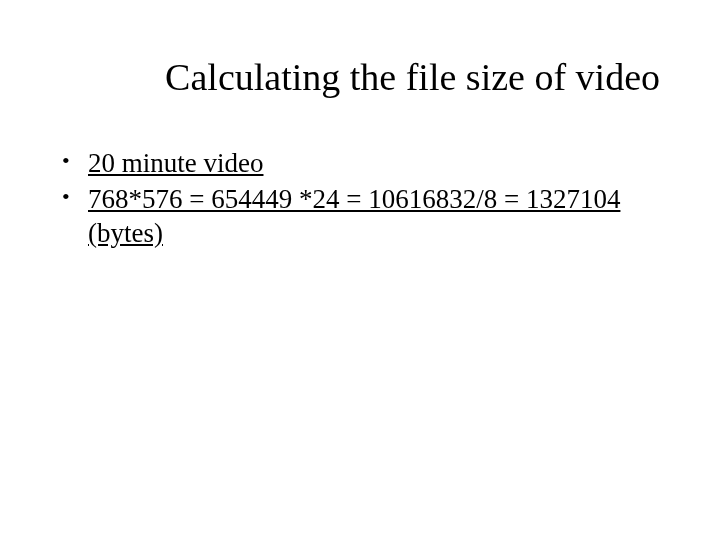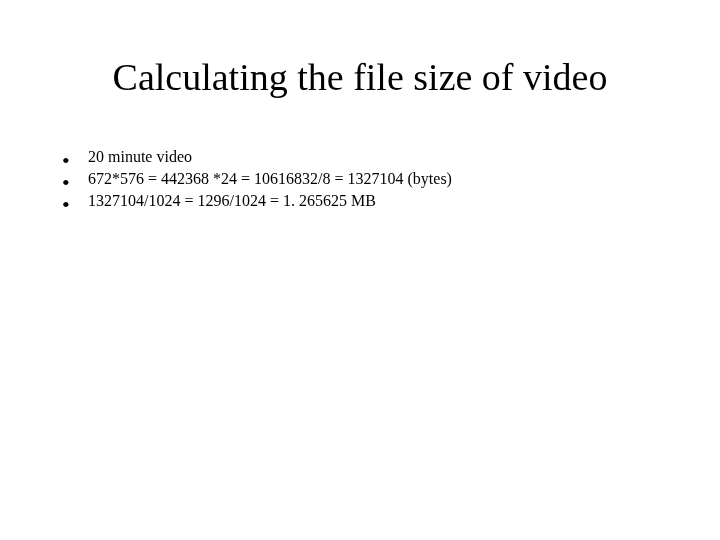--- a/index.html
+++ b/index.html
@@ -10,51 +10,51 @@
     body {
       width: 720px;
       height: 540px;
       background: #ffffff;
       font-family: "Times New Roman", Times, serif;
       color: #000000;
       padding: 55px 60px 40px 60px;
     }
     .title {
       font-size: 38px;
-      text-align: center;
+      text-align: right;
       font-weight: normal;
       margin-bottom: 48px;
     }
     .bullet-list {
       list-style: none;
       padding-left: 28px;
     }
     .bullet-list li {
-      font-size: 16px;
+      font-size: 27px;
       line-height: 1.25;
       position: relative;
       margin-bottom: 2px;
+      text-decoration: underline;
     }
     .bullet-list li::before {
       content: "•";
       position: absolute;
       left: -26px;
       font-size: 22px;
     }
     .gap {
       height: 28px;
     }
   </style>
 </head>
 <body>
 
 <h1 class="title">Calculating the file size of video</h1>
 
 <ul class="bullet-list">
   <li>20 minute video</li>
-  <li>672*576 = 442368 *24 = 10616832/8 = 1327104 (bytes)</li>
-  <li>1327104/1024 = 1296/1024 = 1. 265625 MB</li>
+  <li>768*576 = 654449 *24 = 10616832/8 = 1327104 (bytes)</li>
 </ul>
 
 <div class="gap"></div>
 
 <ul class="bullet-list">
 </ul>
 
 </body></html>

